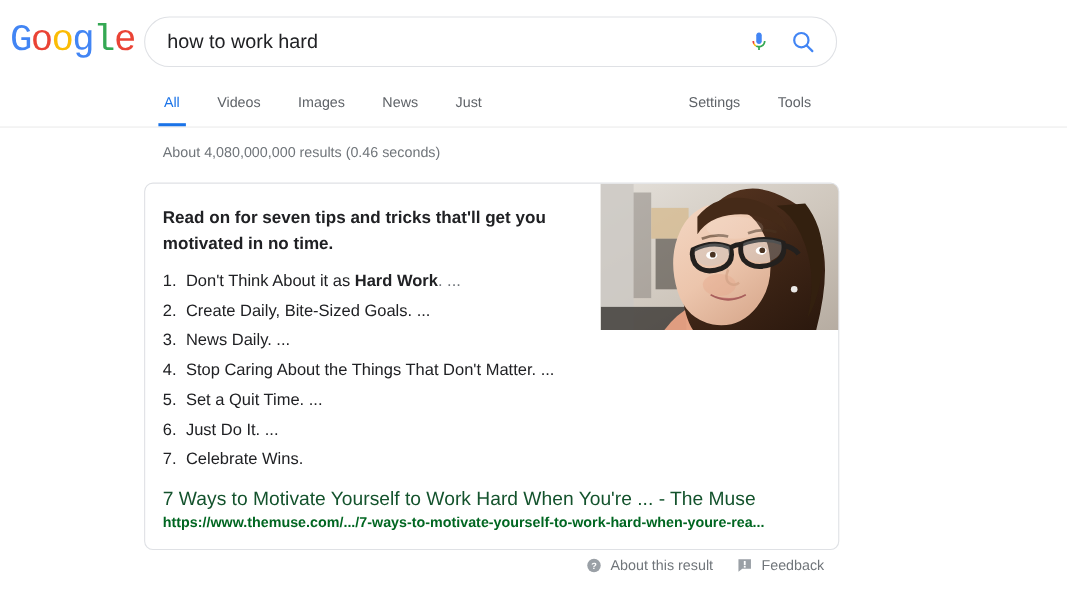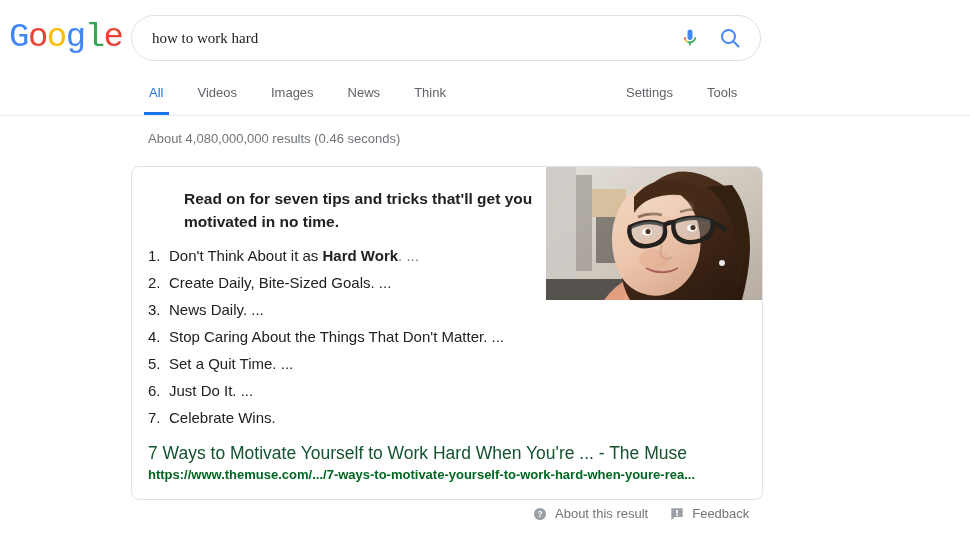--- a/index.html
+++ b/index.html
@@ -46,22 +46,22 @@
     border-radius: 24px;
     background: #fff;
     display: flex;
     align-items: center;
   }
   .search-input {
     flex: 1;
     border: none;
     outline: none;
     background: transparent;
-    font-family: Liberation Serif, serif;
-    font-size: 15px;
+    font-family: Liberation Sans, sans-serif;
+    font-size: 18px;
     color: #202124;
     padding: 0 0 0 20px;
     height: 100%;
   }
   .search-icons {
     display: flex;
     align-items: center;
     padding-right: 18px;
     gap: 16px;
   }
@@ -151,21 +151,20 @@
 
   .snippet-heading {
     position: absolute;
     left: 16px;
     top: 20px;
     width: 390px;
     font-size: 15.5px;
     font-weight: bold;
     color: #202124;
     line-height: 23px;
-    margin-left: 36px;
   }
 
   .snippet-list {
     position: absolute;
     left: 16px;
     top: 75px;
     width: 420px;
     margin: 0;
     padding: 0;
     list-style: none;
@@ -269,21 +268,21 @@
       </svg>
     </div>
   </div>
 
   <div class="nav">
     <div class="nav-left">
       <div class="nav-item active">All</div>
       <div class="nav-item">Videos</div>
       <div class="nav-item">Images</div>
       <div class="nav-item">News</div>
-      <div class="nav-item">Think</div>
+      <div class="nav-item">Just</div>
     </div>
     <div class="nav-right">
       <div class="nav-item">Settings</div>
       <div class="nav-item">Tools</div>
     </div>
   </div>
   <div class="nav-divider"></div>
 </div>
 
 <div class="results-stats">About 4,080,000,000 results (0.46 seconds)</div>

